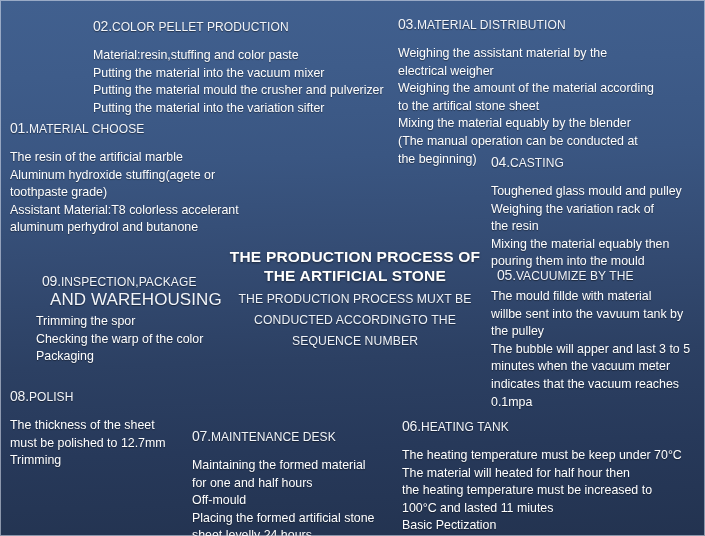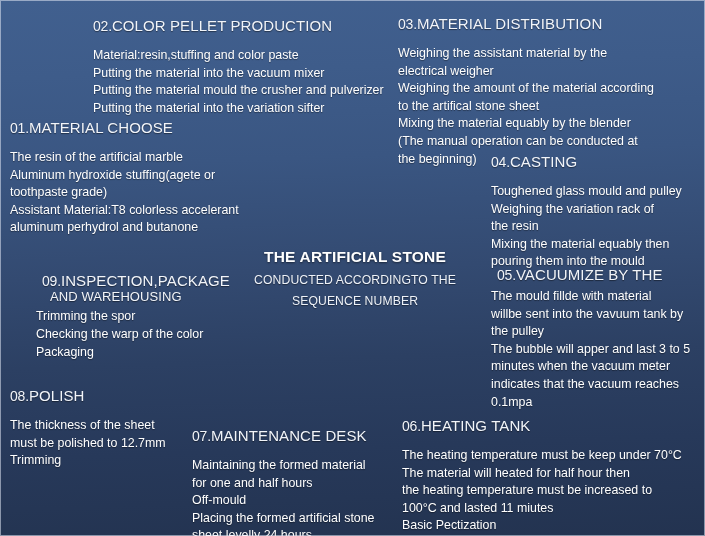--- a/index.html
+++ b/index.html
@@ -37,27 +37,27 @@
     white-space: nowrap;
     line-height: 1.06;
     color: #f2f5fa;
     text-shadow: 0 1px 1px rgba(0,0,0,0.45);
   }
   .head .num {
     font-size: 14px;
     letter-spacing: -0.2px;
   }
   .head .ttl {
-    font-size: 15px;
+    font-size: 12px;
     letter-spacing: 0.1px;
   }
   .head.two-line { white-space: normal; }
   .head .ttl2 {
     display: block;
-    font-size: 13px;
+    font-size: 17px;
     letter-spacing: 0.1px;
   }
 
   .body {
     font-size: 12.4px;
     line-height: 1.42;
     color: #ffffff;
     text-shadow: 0 1px 1px rgba(0,0,0,0.4);
     margin-top: 12px;
   }
@@ -221,18 +221,20 @@
       <span class="ttl2">AND WAREHOUSING</span>
     </div>
     <div class="body">
       <span class="ln">Trimming the spor</span>
       <span class="ln">Checking the warp of the color</span>
       <span class="ln">Packaging</span>
     </div>
   </div>
 
   <div id="center-title">
+    <span class="ct-main">THE PRODUCTION PROCESS OF</span>
     <span class="ct-main">THE ARTIFICIAL STONE</span>
+    <span class="ct-sub">THE PRODUCTION PROCESS MUXT BE</span>
     <span class="ct-sub">CONDUCTED ACCORDINGTO THE</span>
     <span class="ct-sub">SEQUENCE NUMBER</span>
   </div>
 
 </div>
 
 </body></html>

